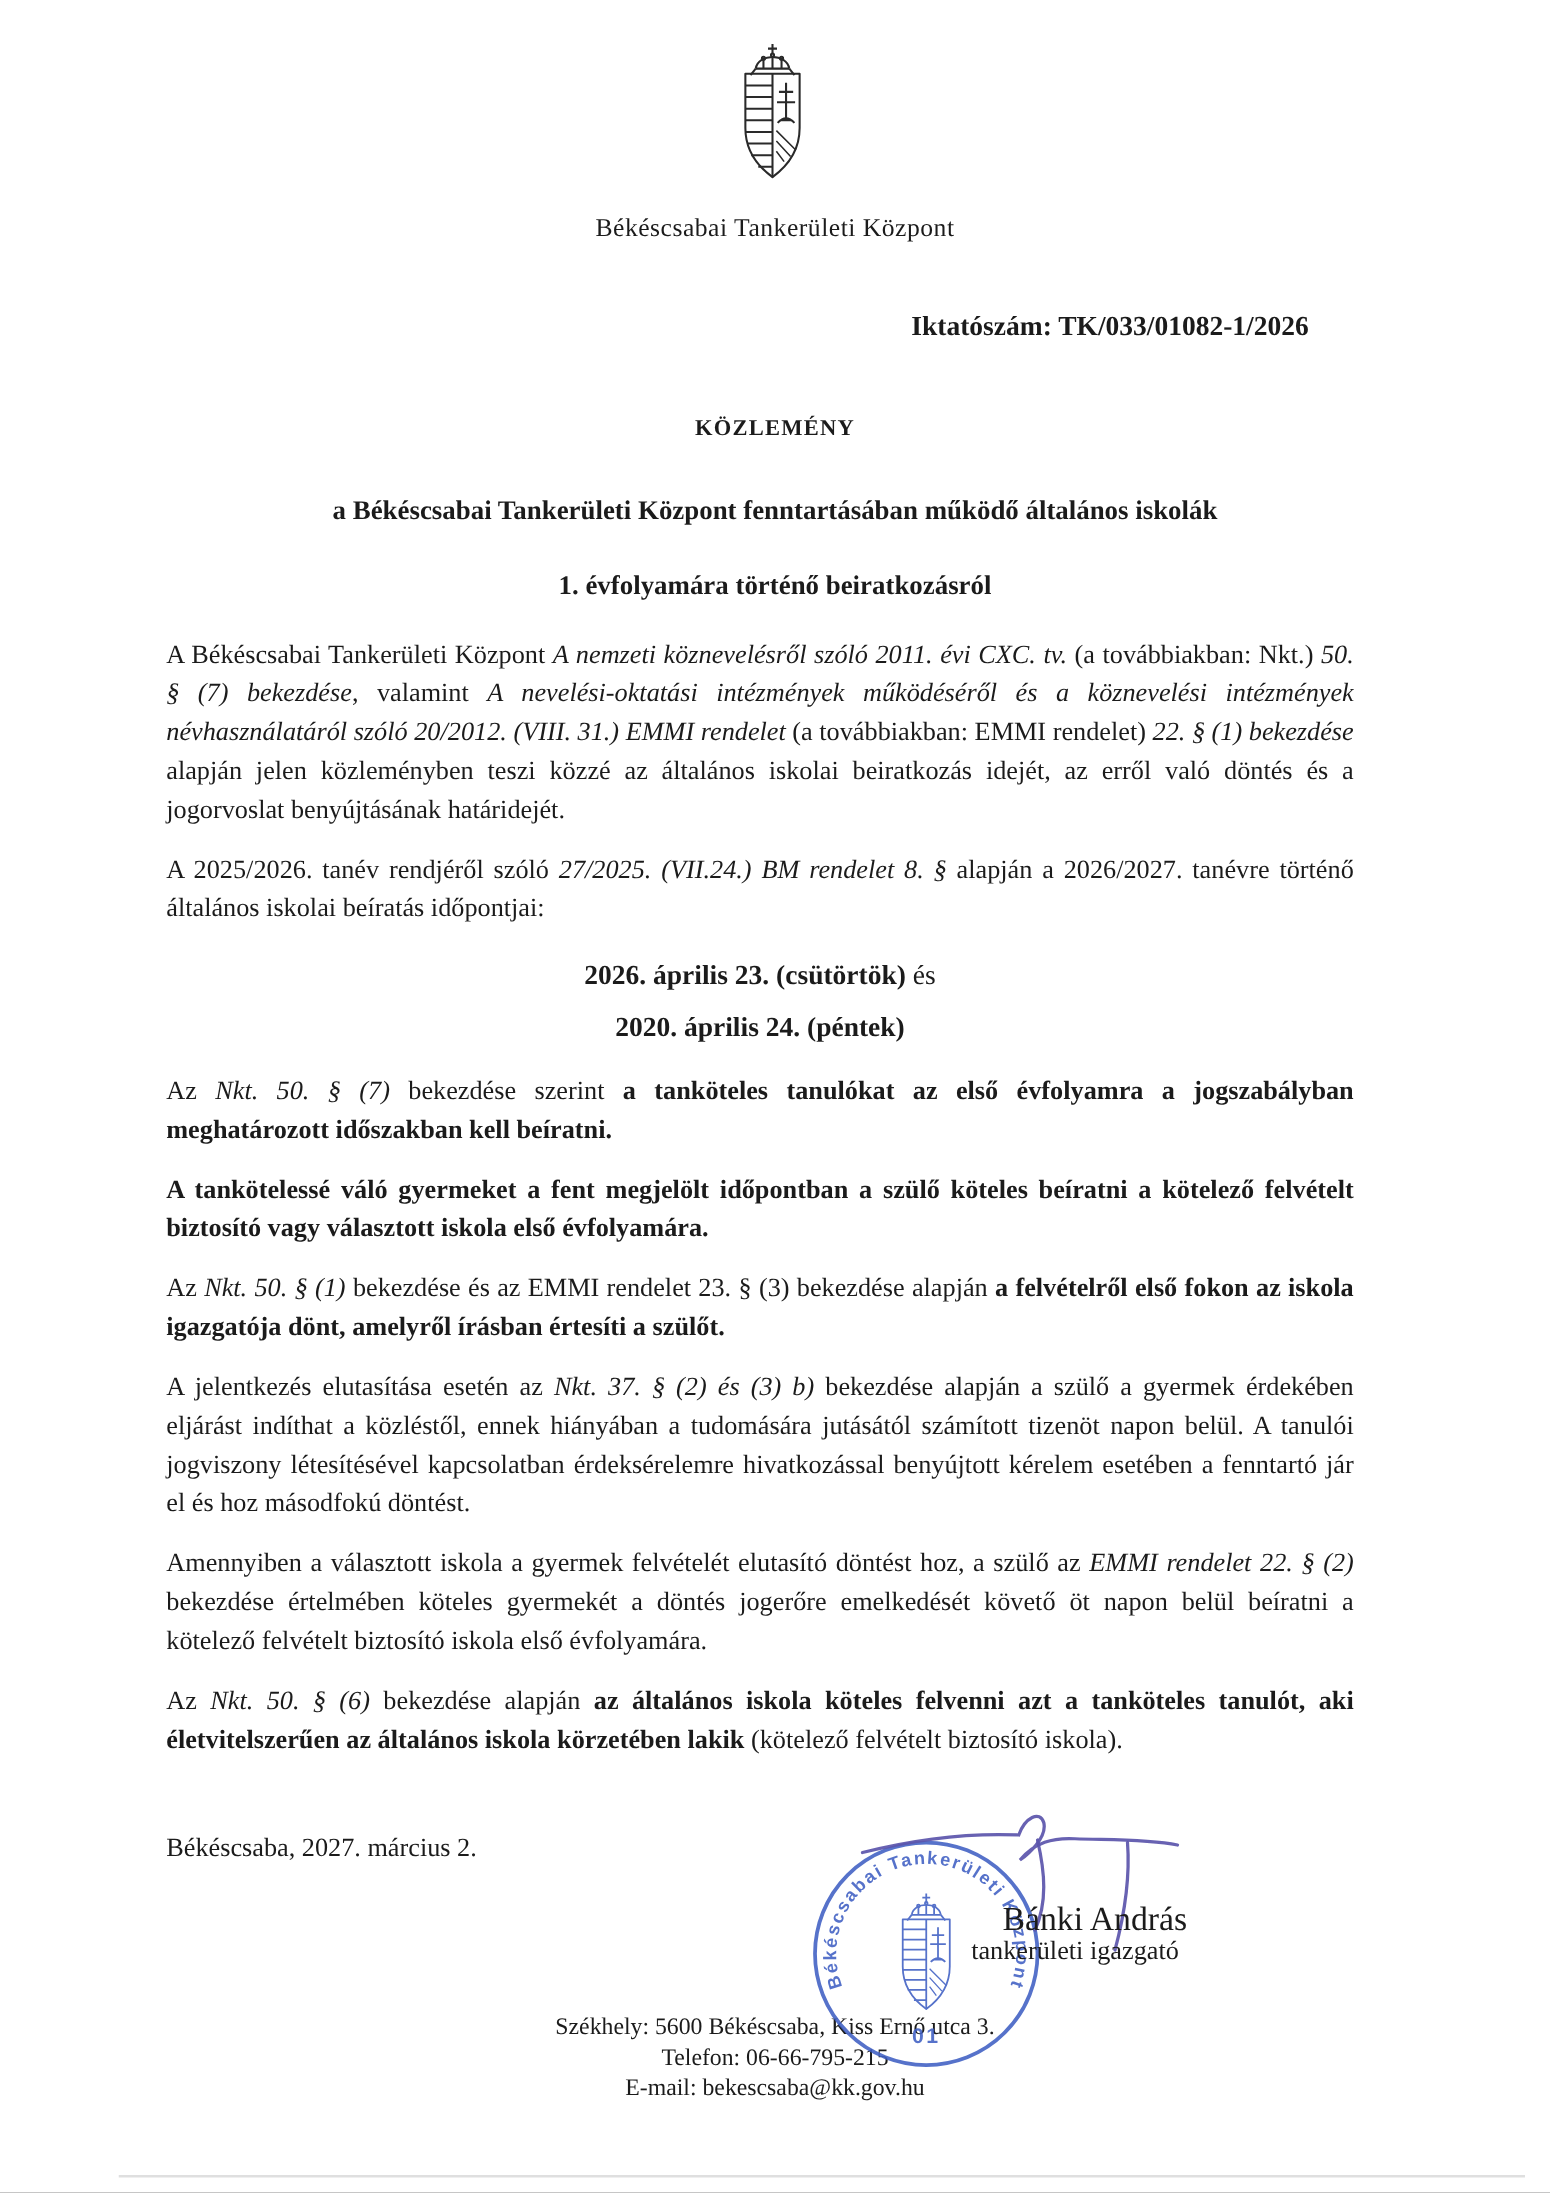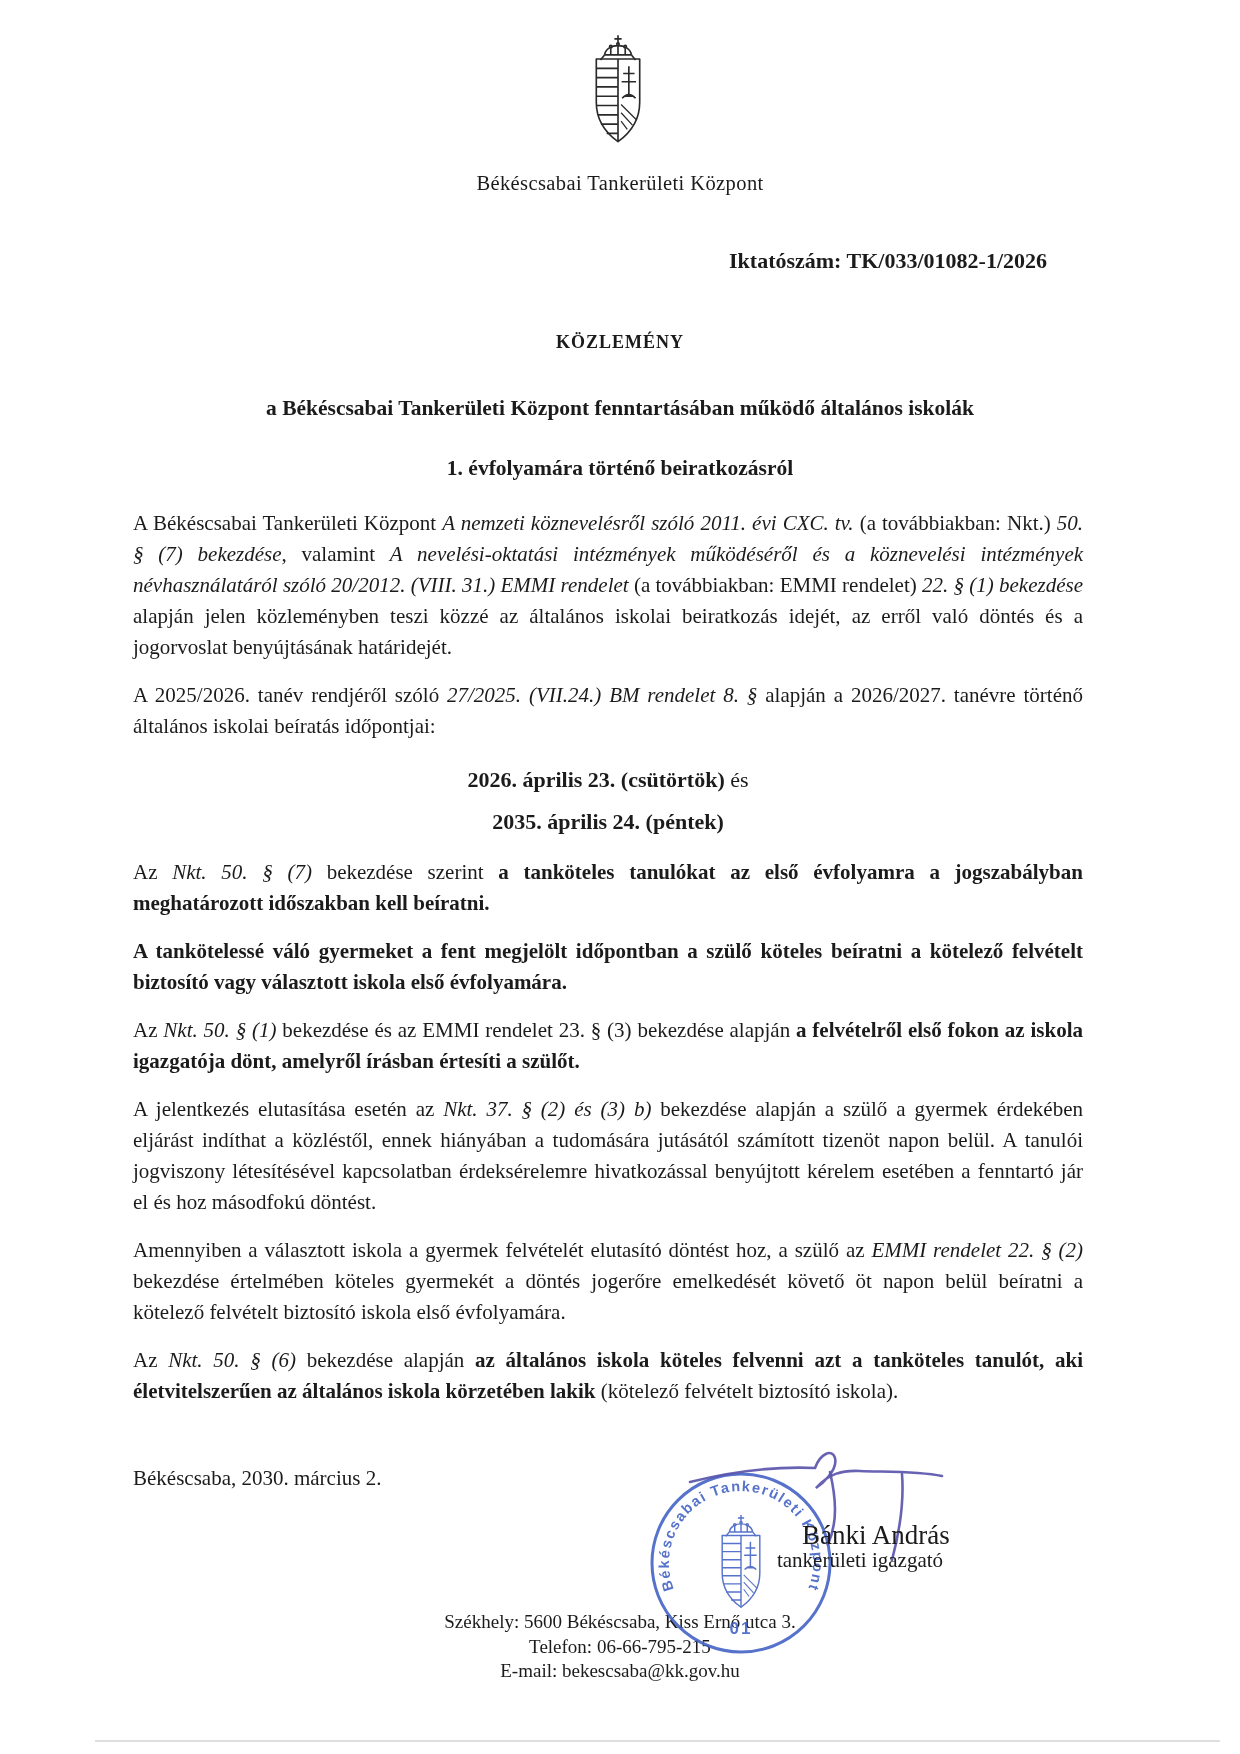--- a/index.html
+++ b/index.html
@@ -86,32 +86,32 @@
   <h1 class="doc-title">KÖZLEMÉNY</h1>
   <h2 class="doc-sub1">a Békéscsabai Tankerületi Központ fenntartásában működő általános iskolák</h2>
   <h2 class="doc-sub2">1. évfolyamára történő beiratkozásról</h2>
 
   <div class="body-block">
     <p><span>A Békéscsabai Tankerületi Központ </span><span class="seg-italic">A nemzeti köznevelésről szóló 2011. évi CXC. tv.</span><span> (a továbbiakban: Nkt.) </span><span class="seg-italic">50. § (7) bekezdése</span><span>, valamint </span><span class="seg-italic">A nevelési-oktatási intézmények működéséről és a köznevelési intézmények névhasználatáról szóló 20/2012. (VIII. 31.) EMMI rendelet</span><span> (a továbbiakban: EMMI rendelet) </span><span class="seg-italic">22. § (1) bekezdése</span><span> alapján jelen közleményben teszi közzé az általános iskolai beiratkozás idejét, az erről való döntés és a jogorvoslat benyújtásának határidejét.</span></p>
     <p><span>A 2025/2026. tanév rendjéről szóló </span><span class="seg-italic">27/2025. (VII.24.) BM rendelet 8. §</span><span> alapján a 2026/2027. tanévre történő általános iskolai beíratás időpontjai:</span></p>
 
     <div class="dates">
       <div><span class="seg-bold">2026. április 23. (csütörtök)</span><span> és</span></div>
-      <div><span class="seg-bold">2035. április 24. (péntek)</span></div>
+      <div><span class="seg-bold">2020. április 24. (péntek)</span></div>
     </div>
 
     <p><span>Az </span><span class="seg-italic">Nkt. 50. § (7)</span><span> bekezdése szerint </span><span class="seg-bold">a tanköteles tanulókat az első évfolyamra a jogszabályban meghatározott időszakban kell beíratni.</span></p>
     <p><span class="seg-bold">A tankötelessé váló gyermeket a fent megjelölt időpontban a szülő köteles beíratni a kötelező felvételt biztosító vagy választott iskola első évfolyamára.</span></p>
     <p><span>Az </span><span class="seg-italic">Nkt. 50. § (1)</span><span> bekezdése és az EMMI rendelet 23. § (3) bekezdése alapján </span><span class="seg-bold">a felvételről első fokon az iskola igazgatója dönt, amelyről írásban értesíti a szülőt.</span></p>
     <p><span>A jelentkezés elutasítása esetén az </span><span class="seg-italic">Nkt. 37. § (2) és (3) b)</span><span> bekezdése alapján a szülő a gyermek érdekében eljárást indíthat a közléstől, ennek hiányában a tudomására jutásától számított tizenöt napon belül. A tanulói jogviszony létesítésével kapcsolatban érdeksérelemre hivatkozással benyújtott kérelem esetében a fenntartó jár el és hoz másodfokú döntést.</span></p>
     <p><span>Amennyiben a választott iskola a gyermek felvételét elutasító döntést hoz, a szülő az </span><span class="seg-italic">EMMI rendelet 22. § (2)</span><span> bekezdése értelmében köteles gyermekét a döntés jogerőre emelkedését követő öt napon belül beíratni a kötelező felvételt biztosító iskola első évfolyamára.</span></p>
     <p><span>Az </span><span class="seg-italic">Nkt. 50. § (6)</span><span> bekezdése alapján </span><span class="seg-bold">az általános iskola köteles felvenni azt a tanköteles tanulót, aki életvitelszerűen az általános iskola körzetében lakik</span><span> (kötelező felvételt biztosító iskola).</span></p>
   </div>
 
-  <div class="closing">Békéscsaba, 2030. március 2.</div>
+  <div class="closing">Békéscsaba, 2027. március 2.</div>
 
   <div class="footer">
     <div>Székhely: 5600 Békéscsaba, Kiss Ernő utca 3.</div>
     <div>Telefon: 06-66-795-215</div>
     <div>E-mail: bekescsaba@kk.gov.hu</div>
   </div>
 
   <svg class="stamp-svg" viewBox="0 0 186 186">
     <circle class="stamp-ring" cx="93" cy="93" r="89"></circle>
     <path id="stampArc" d="M30.6 129 A72 72 0 1 1 155.4 129" fill="none"></path>

